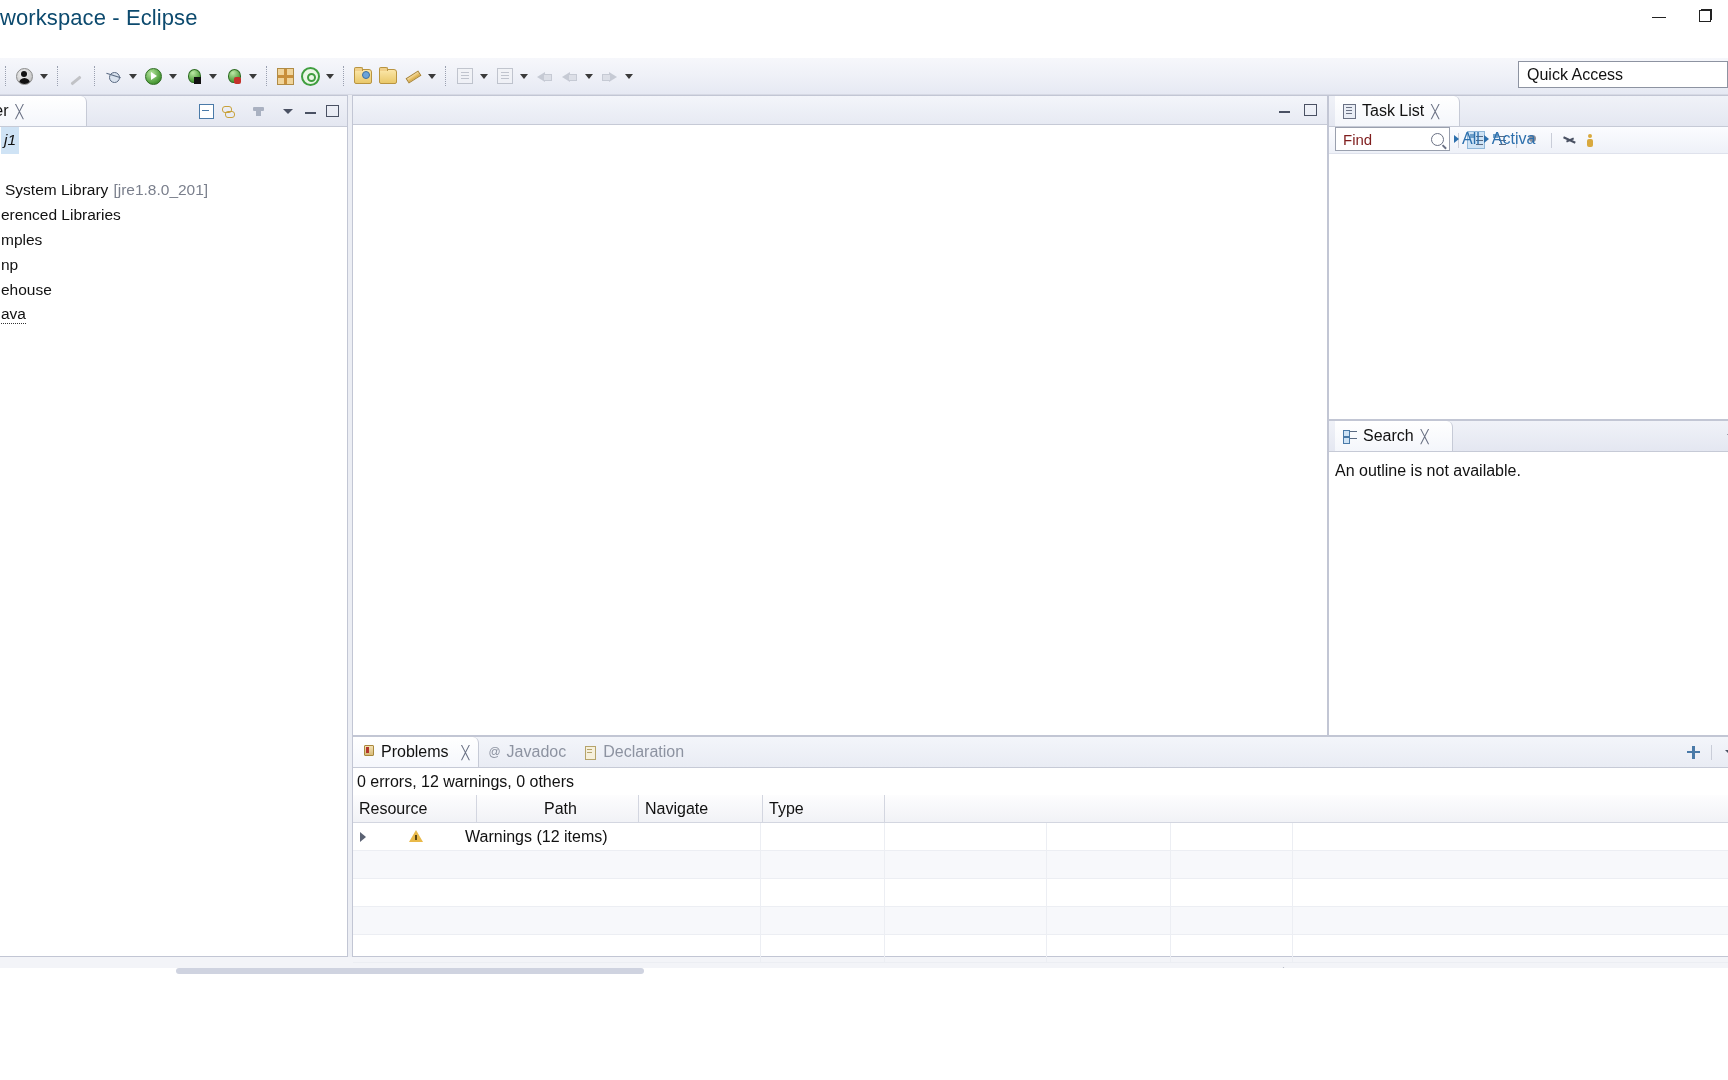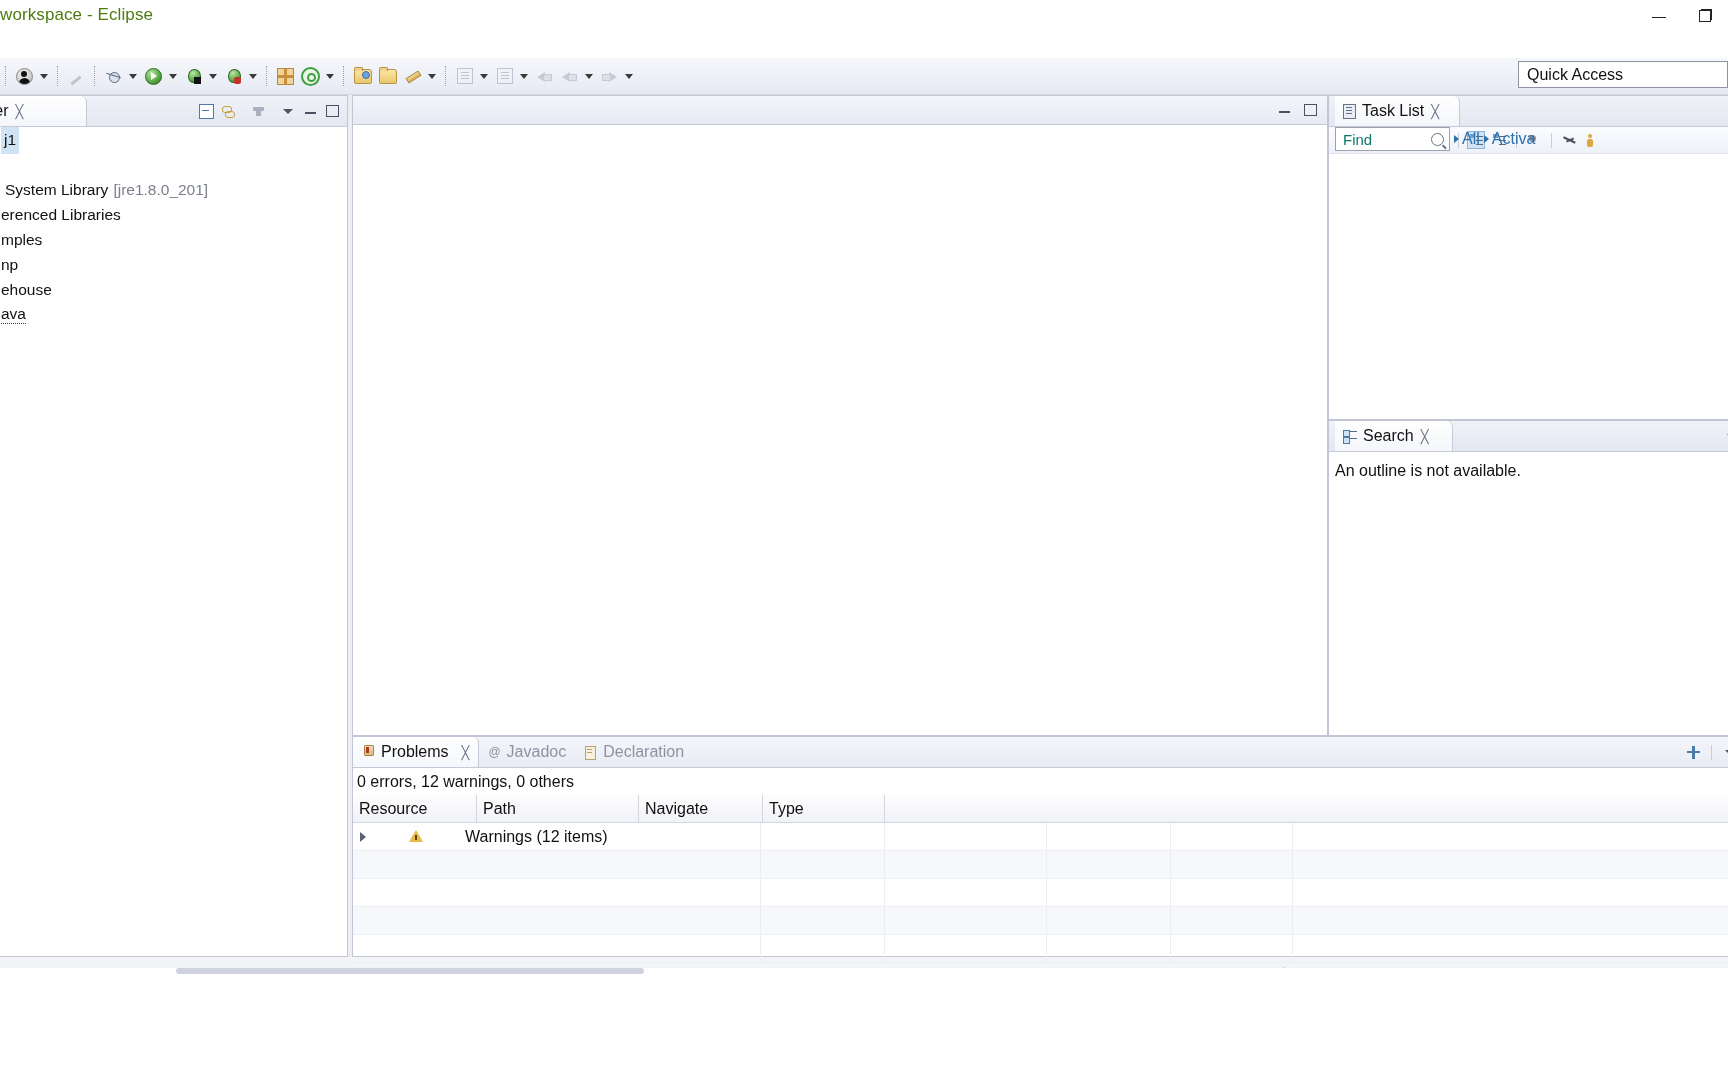--- a/index.html
+++ b/index.html
@@ -22,21 +22,21 @@
     background: #1b1b1b;
   }
 
   
   .titlebar {
     position: absolute; left: 0; top: 0; width: 1728px; height: 31px;
     background: #ffffff;
   }
   .title-text {
     position: absolute; left: 0; top: 5px;
-    font-size: 17px; color: #4d7c0f;
+    font-size: 22px; color: #0c4a6e;
     letter-spacing: 0.1px;
     white-space: nowrap;
   }
   .win-btns {
     position: absolute; right: 0; top: 0; height: 31px;
     display: flex; align-items: center;
   }
   .win-btn {
     width: 46px; height: 31px;
     display: flex; align-items: center; justify-content: center;
@@ -296,21 +296,21 @@
 
   .tree {
     position: absolute; left: 0; top: 31px; right: 0; bottom: 0;
     background: #ffffff; overflow: hidden;
     font-size: 15.5px; color: #111;
   }
   .tree-row {
     height: 25px; display: flex; align-items: center;
     padding-left: 0px; white-space: nowrap;
   }
-  .tree-row.selected .tree-label { background: #cfe3f5; padding: 5px 3px; }
+  .tree-row.selected .tree-label { background: #cfe3f5; padding: 5px 3px; font-style: italic; }
   .tree-row.underlined .tree-label {
     border-bottom: 1.5px dotted #333;
   }
   .tree-label { color: #111; }
   .tree-sub { color: #7a7f8c; margin-left: 5px; }
 
   
   .editor-area {
     position: absolute; left: 352px; top: 0; width: 976px; height: 641px;
     background: #ffffff;
@@ -359,21 +359,21 @@
 
   .tl-findrow {
     position: absolute; left: 0; top: 27px; right: 0; height: 32px;
     display: flex; align-items: center; padding: 0 6px; gap: 4px;
   }
   .find-box {
     width: 115px; height: 24px;
     border: 1px solid #9aa0ae; background: #fff;
     display: flex; align-items: center; justify-content: space-between;
     padding: 0 5px 0 7px; box-sizing: border-box;
-    font-size: 15px; color: #0f766e;
+    font-size: 15px; color: #7f1d1d;
   }
   .ic-search {
     width:11px;height:11px;border:1.5px solid #6a7184;border-radius:50%;position:relative;
   }
   .ic-search:after{content:"";position:absolute;right:-4px;bottom:-3px;width:5px;height:1.5px;background:#6a7184;transform:rotate(45deg);}
   .tl-link {
     display:flex;align-items:center;gap:3px;
     font-size:16px;color:#2c6fad;white-space:nowrap;
   }
   .tri-r{width:0;height:0;border-top:4px solid transparent;border-bottom:4px solid transparent;border-left:5px solid #2c6fad;}
@@ -780,21 +780,21 @@
         </div>
       </div>
 
       <div class="pv-status">0 errors, 12 warnings, 0 others</div>
 
       <div class="pv-table">
         <div class="pv-head">
           <div class="pv-th" style="width:124px;">
             <span>Resource</span>
           </div>
-          <div class="pv-th" style="width:162px;">
+          <div class="pv-th" style="width:162px;justify-content:center;">
             <span>Path</span>
           </div>
           <div class="pv-th" style="width:124px;">
             <span>Navigate</span>
           </div>
           <div class="pv-th" style="width:122px;">
             <span>Type</span>
           </div>
           <div class="pv-th" style="width:454px;border-right:none;">
             <span></span>

